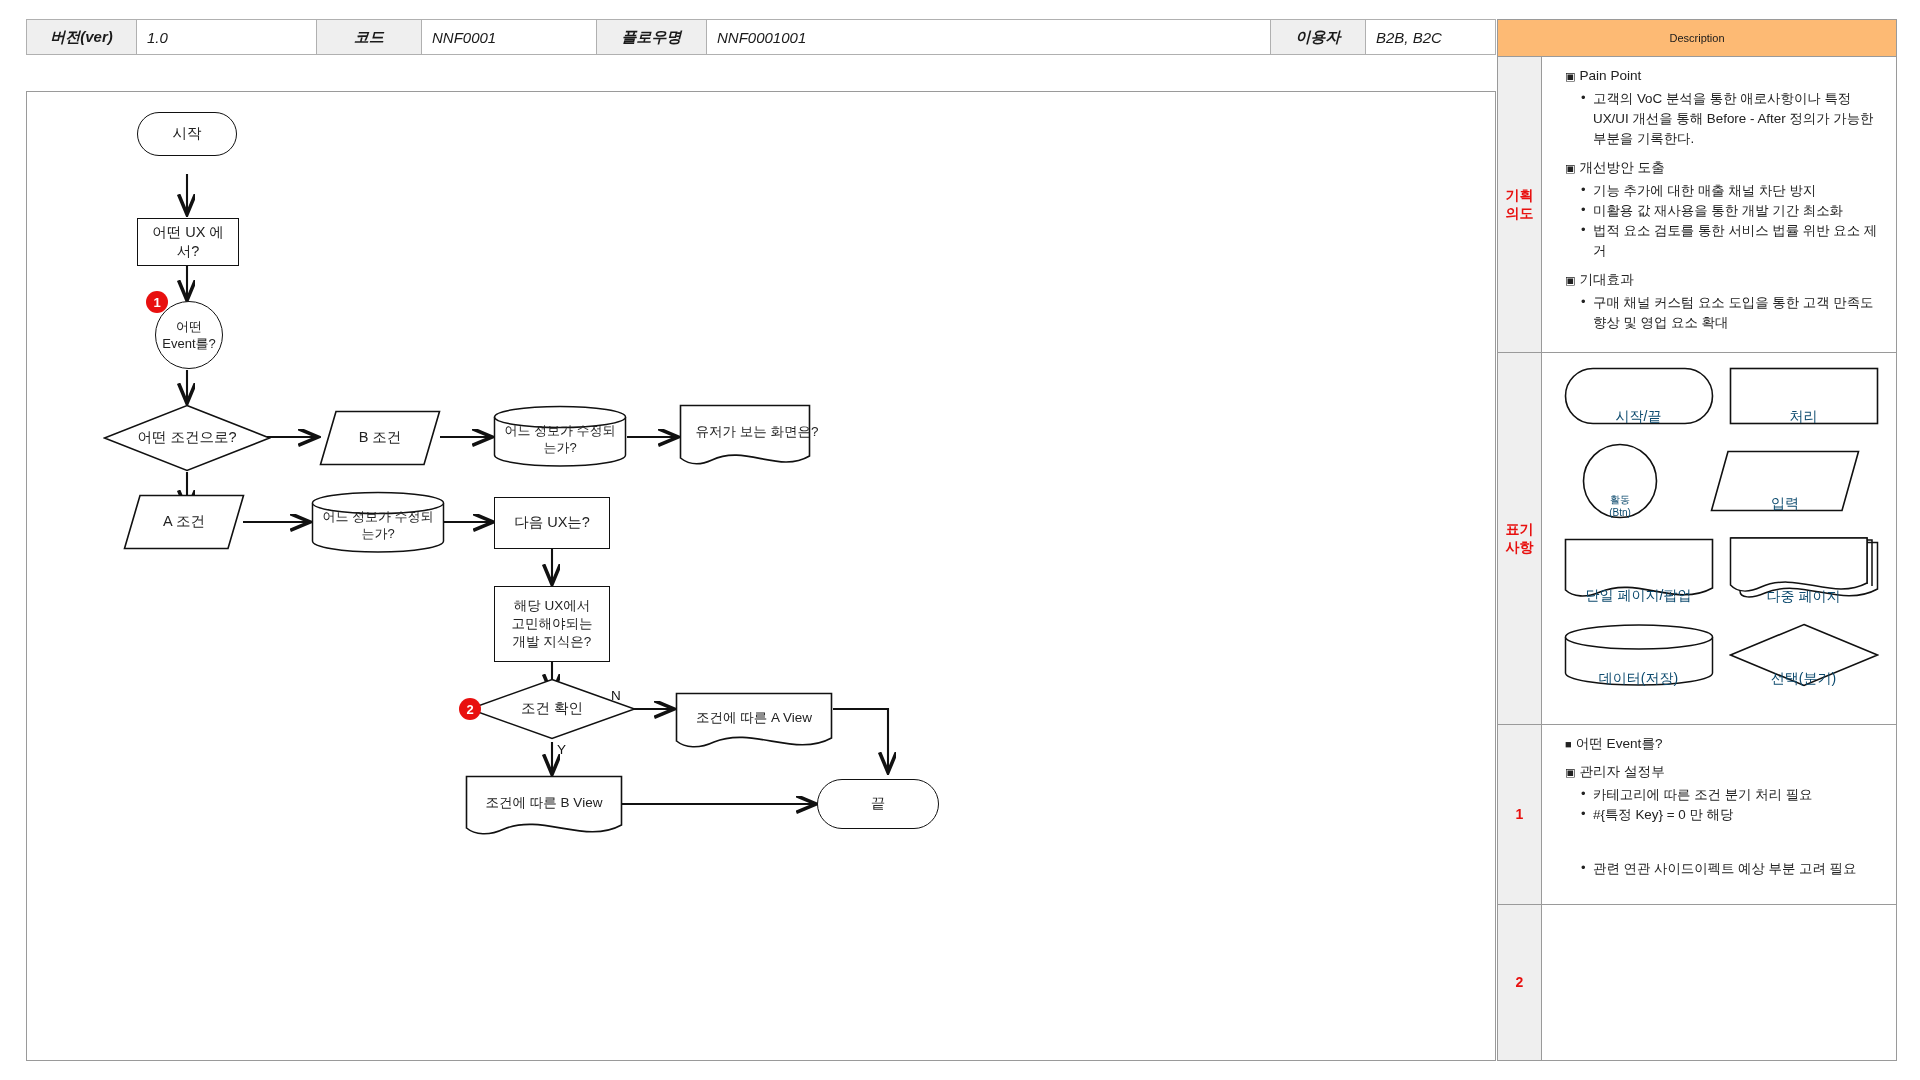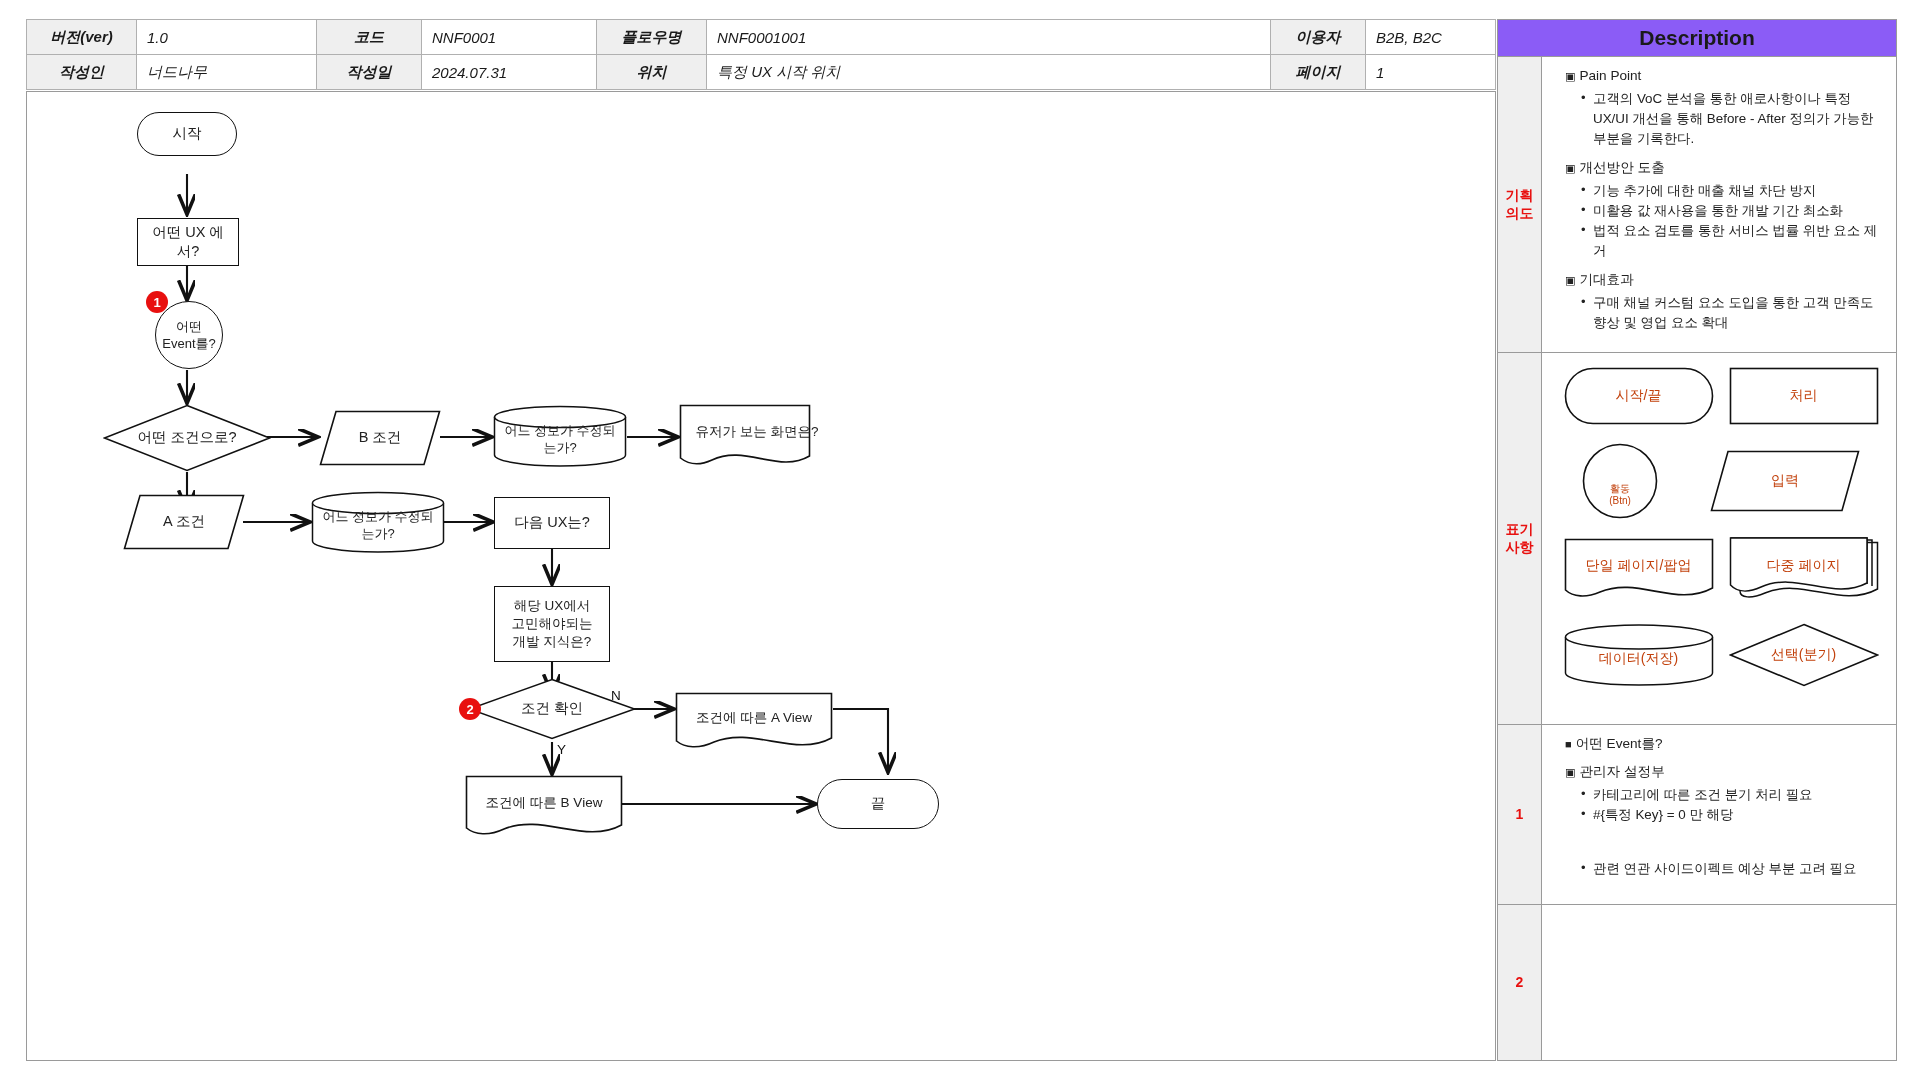--- a/index.html
+++ b/index.html
@@ -80,24 +80,24 @@
   .desc {
     position: absolute;
     left: 1497px; top: 19px;
     width: 400px; height: 1042px;
     border: 1px solid #9a9a9a;
     display: flex; flex-direction: column;
     background: #fff;
   }
   .desc-title {
     height: 37px; flex: 0 0 37px;
-    background: #8b5cf6;
+    background: #fdba74;
     border-bottom: 1px solid #9a9a9a;
     display: flex; align-items: center; justify-content: center;
-    font-weight: bold; font-size: 21px;
+    font-weight: normal; font-size: 11px;
   }
   .drow { display: flex; border-bottom: 1px solid #9a9a9a; }
   .drow:last-child { border-bottom: none; }
   .dkey {
     flex: 0 0 44px;
     background: #efefef;
     border-right: 1px solid #9a9a9a;
     display: flex; align-items: center; justify-content: center;
     color: #e8100f; font-weight: bold; font-size: 14px;
     text-align: center; line-height: 1.25;
@@ -115,22 +115,22 @@
   }
   .blist.tight li { margin-bottom: 0px; }
   .gap { height: 22px; }
 
   
   .legend { padding: 14px 10px 14px 14px; }
   .legrow { display: flex; justify-content: space-around; align-items: center; margin-bottom: 18px; }
   .legrow:last-child { margin-bottom: 2px; }
   .legcell {
     position: relative;
-    display: flex; align-items: center; justify-content: center;
-    font-size: 14px; color: #c2410c; text-align: center;
+    display: flex; align-items: flex-end; justify-content: center;
+    font-size: 14px; color: #0c4a6e; text-align: center;
     flex: 0 0 auto;
   }
   .legcell svg { position: absolute; left: 0; top: 0; }
   .legcell .lab { position: relative; z-index: 2; line-height: 1.25; }
 </style>
 </head>
 <body>
 
 <div class="page">
 
@@ -139,30 +139,20 @@
       <tbody>
           <tr>
         <td class="lbl" style="width:110px">버전(ver)</td>
         <td class="val" style="width:180px">1.0</td>
         <td class="lbl" style="width:105px">코드</td>
         <td class="val" style="width:175px">NNF0001</td>
         <td class="lbl" style="width:110px">플로우명</td>
         <td class="val">NNF0001001</td>
         <td class="lbl" style="width:95px">이용자</td>
         <td class="val" style="width:130px">B2B, B2C</td>
-      </tr>
-      <tr>
-        <td class="lbl">작성인</td>
-        <td class="val">너드나무</td>
-        <td class="lbl">작성일</td>
-        <td class="val">2024.07.31</td>
-        <td class="lbl">위치</td>
-        <td class="val">특정 UX 시작 위치</td>
-        <td class="lbl">페이지</td>
-        <td class="val">1</td>
       </tr>
     </tbody>
       </table>
   </div>
 
   <div class="canvas">
     <div class="fc">
 
       <svg width="1470" height="970" style="position:absolute;left:0;top:0;">
         <defs>

